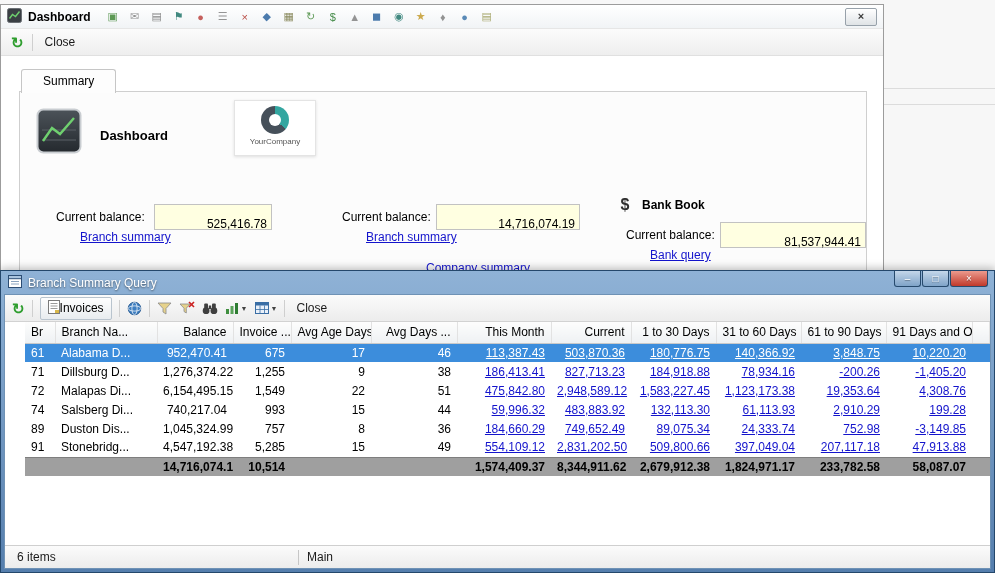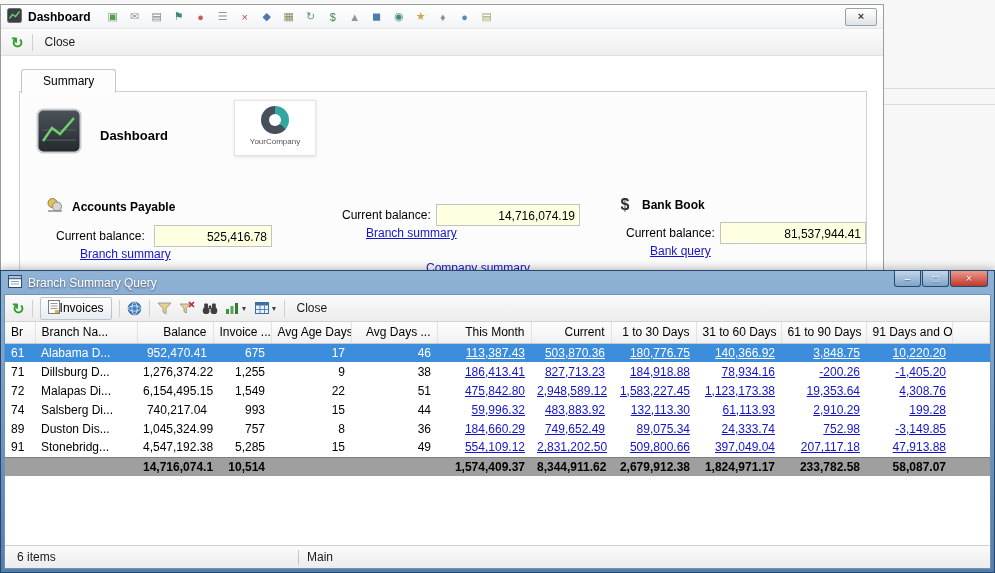--- a/index.html
+++ b/index.html
@@ -57,21 +57,21 @@
   }
   .logo-text { font-size:8px; color:#555; margin-top:3px; }
 
   .sec { position:absolute; top:104px; }
   .sec-ap { left:26px; width:226px; }
   .sec-ar { left:312px; width:248px; }
   .sec-bk { left:596px; width:250px; }
   .sec-head { display:flex; align-items:center; gap:8px; font-weight:bold; }
   .sec-bal { display:flex; align-items:center; justify-content:space-between; margin-top:8px; padding-left:10px; }
   .field {
-    background:#ffffe1; border:1px solid #c2c2c2; padding:4px 4px; text-align:right; height:22px; line-height:14px;
+    background:#ffffe1; border:1px solid #c2c2c2; padding:12px 4px; text-align:right; height:14px; line-height:14px;
   }
   .f-ap { width:118px; } .f-ar { width:144px; } .f-bk { width:146px; }
   .sec-link { padding-left:34px; }
   .blink { color:#1414cc; text-decoration:underline; cursor:pointer; }
   .company-link { position:absolute; left:406px; top:169px;text-align:right; }
   .bank-dollar { font-size:16px; font-weight:bold; color:#2f2f2f; width:18px; text-align:center; }
 
   
   .bq-window {
     position:absolute; left:0; top:270px; width:995px; height:303px; z-index:10;
@@ -97,21 +97,21 @@
     height:27px; flex:0 0 27px; display:flex; align-items:center; gap:7px; padding:0 7px;
     background:linear-gradient(#fbfbfb,#ececec); border-bottom:1px solid #d2d2d2;
   }
   .tool-btn {
     display:flex; align-items:center; padding:2px 7px; border:1px solid #b9c4ce; border-radius:2px;
     background:linear-gradient(#fefefe,#e8ecef); cursor:pointer;justify-content:space-between;
   }
   .icon-btn { display:flex; align-items:center; cursor:pointer; }
   .dd { font-size:7px; color:#444; margin-left:2px; }
 
-  .bq-table-wrap { flex:1 1 auto; overflow:hidden; background:#fff; }
+  .bq-table-wrap { flex:1 1 auto; overflow:hidden; background:#fff;margin-left:20px; }
   table.grid { border-collapse:collapse; table-layout:fixed; width:100%; }
   table.grid th {
     height:21px; font-weight:normal; padding:0 6px; white-space:nowrap; overflow:hidden;
     background:linear-gradient(#fdfdfd,#eef1f3); border-right:1px solid #e2e2e2; border-bottom:1px solid #c9c9c9;
     cursor:pointer;
   }
   table.grid td { height:19px; padding:0 6px; white-space:nowrap; overflow:hidden; }
   .num { text-align:right; } .txt { text-align:left; }
   tr.selected { background:#3c8ddc; color:#fff; }
   .cell-link { color:#1414cc; text-decoration:underline; cursor:pointer; }
@@ -188,30 +188,20 @@
       </svg>
     </span>
     <span class="db-applabel">Dashboard</span>
 
     <div class="logo-card">
       <div class="logo-circle"></div>
       <div class="logo-text">YourCompany</div>
     </div>
 
     <div class="sec sec-ap">
-      <div class="sec-head">
-        <span>
-          <svg width="18" height="18">
-              <circle cx="6.5" cy="7" r="4.5" fill="#e0c05a" stroke="#9a7d2e"></circle>
-              <circle cx="11" cy="10.5" r="4.5" fill="#d6d6d6" stroke="#8a8a8a"></circle>
-              <path d="M2,15 h14" stroke="#8a8a8a" stroke-width="1.4" fill="none"></path>
-            </svg>
-        </span>
-        <span>Accounts Payable</span>
-      </div>
       <div class="sec-bal">
         <span>Current balance:</span>
         <span class="field f-ap">525,416.78</span>
       </div>
       <div class="sec-link">
         <a class="blink">Branch summary</a>
       </div>
     </div>
 
     <div class="sec sec-ar">

